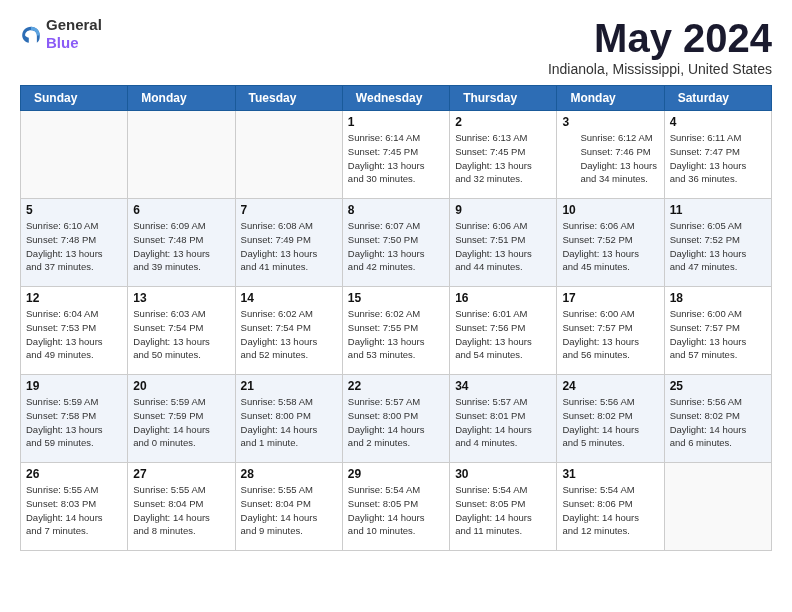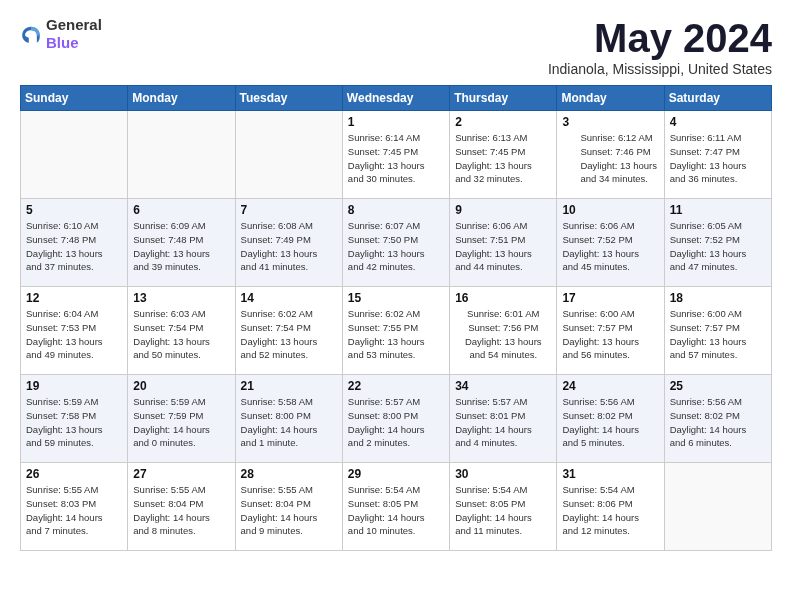--- a/index.html
+++ b/index.html
@@ -59,21 +59,21 @@
       border: 1px solid #ccc;
       border-collapse: collapse;
       width: 100%;
       table-layout: fixed;
     }
     .calendar th {
       background-color: #2d6db5;
       color: white;
       font-size: 12px;
       font-weight: bold;
-      padding: 5px 4px;
+      padding: 5px 13px;
       text-align: left;
       border: 1px solid #1a5a9a;
     }
     .calendar td {
       border: 1px solid #ccc;
       vertical-align: top;
       padding: 4px 5px;
       font-size: 10px;
       color: #333;
       height: 88px;
@@ -242,21 +242,21 @@
           </td>
           <td>
             <div class="day-number">15</div>
             <div class="day-info" style="white-space: pre-line;">Sunrise: 6:02 AM
 Sunset: 7:55 PM
 Daylight: 13 hours
 and 53 minutes.</div>
           </td>
           <td>
             <div class="day-number">16</div>
-            <div class="day-info" style="white-space: pre-line; text-align: center;">Sunrise: 6:01 AM
+            <div class="day-info" style="white-space: pre-line;">Sunrise: 6:01 AM
 Sunset: 7:56 PM
 Daylight: 13 hours
 and 54 minutes.</div>
           </td>
           <td>
             <div class="day-number">17</div>
             <div class="day-info" style="white-space: pre-line;">Sunrise: 6:00 AM
 Sunset: 7:57 PM
 Daylight: 13 hours
 and 56 minutes.</div>

